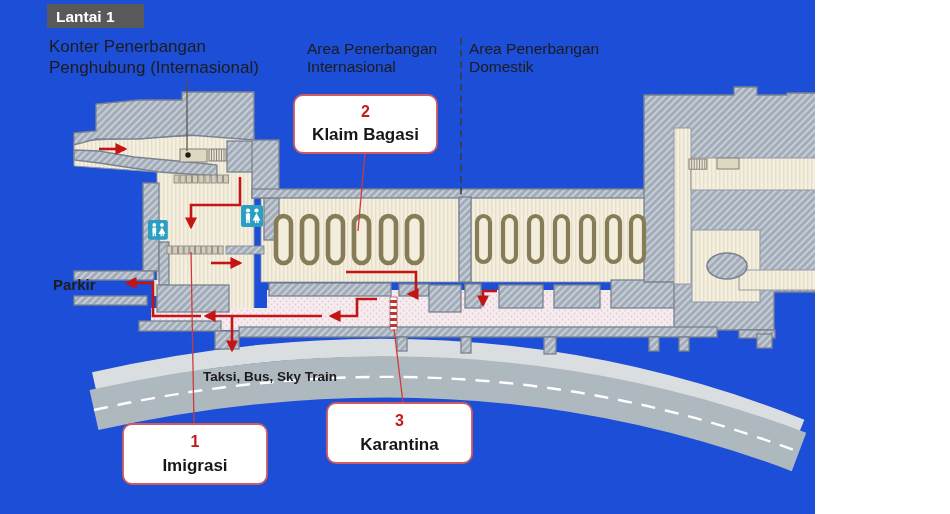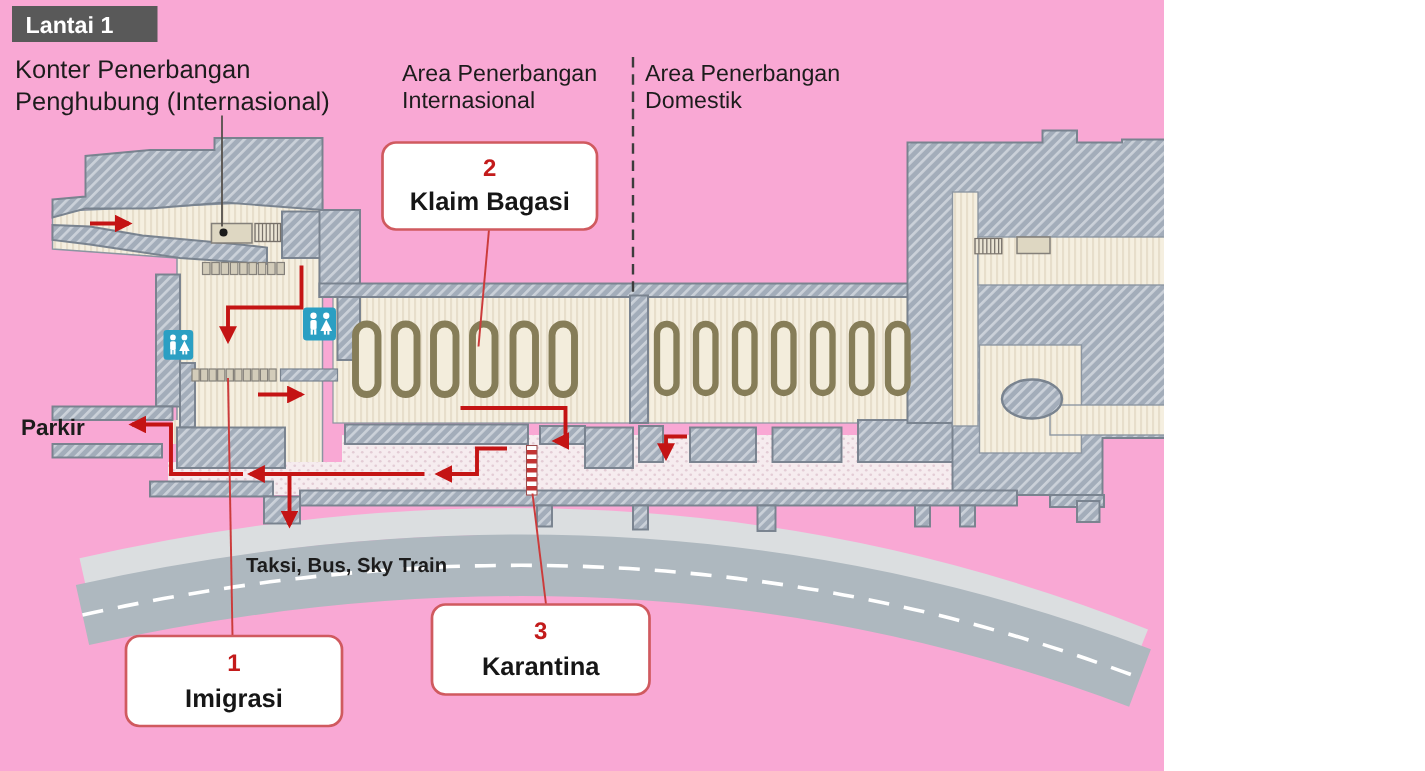--- a/index.html
+++ b/index.html
@@ -1,17 +1,17 @@
 <!DOCTYPE html>
 <html><head>
 <meta charset="utf-8">
 <style>
   html,body{margin:0;padding:0;background:#ffffff;}
-  .stage{position:relative;width:776px;height:514px;background:#f9a8d4;overflow:hidden;
-         font-family:"Liberation Sans", sans-serif;}
+  .stage{position:relative;width:776px;height:514px;background:#1d4ed8;overflow:hidden;
+         font-family:"Liberation Sans", sans-serif;padding-left:39px;}
   svg{display:block;}
   text{font-family:"Liberation Sans", sans-serif;}
   .lbl{fill:#1c1c1c;font-weight:600;}
   .lbl-med{fill:#1c1c1c;font-weight:500;}
   .callout-num{fill:#c31b1b;font-weight:700;text-anchor:middle;}
   .callout-lbl{fill:#161616;font-weight:600;text-anchor:middle;}
   .badge-txt{fill:#ffffff;font-weight:700;}
 </style>
 </head>
 <body>

